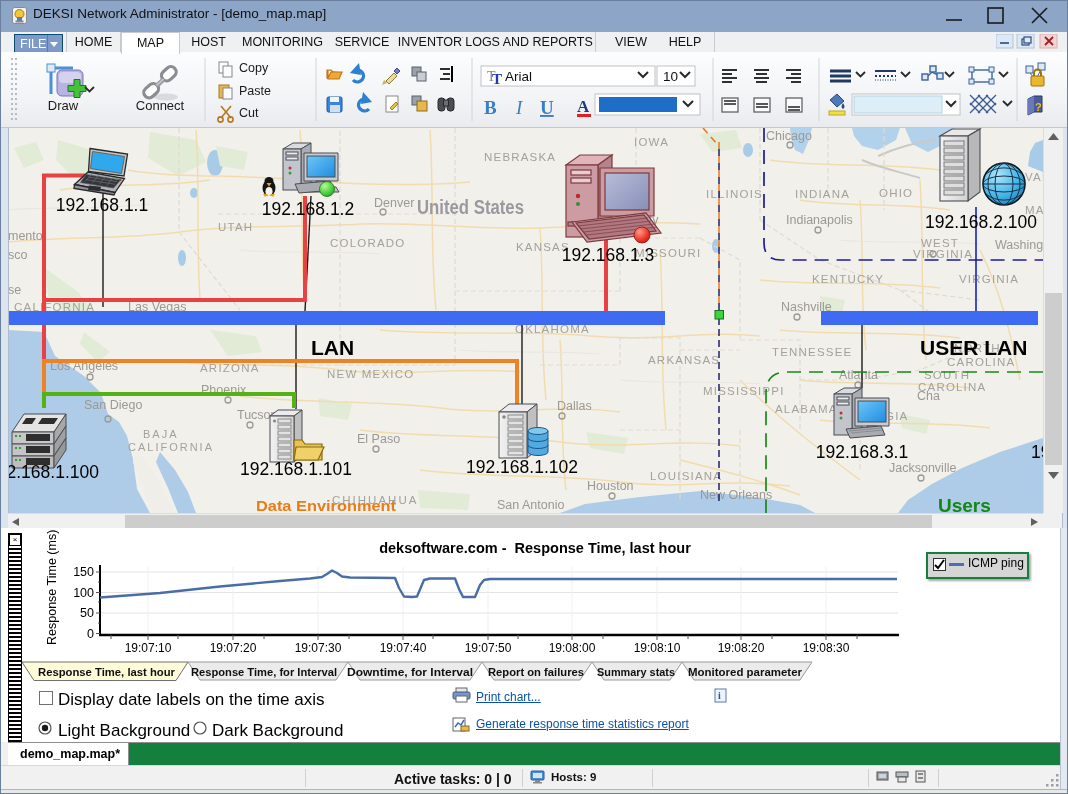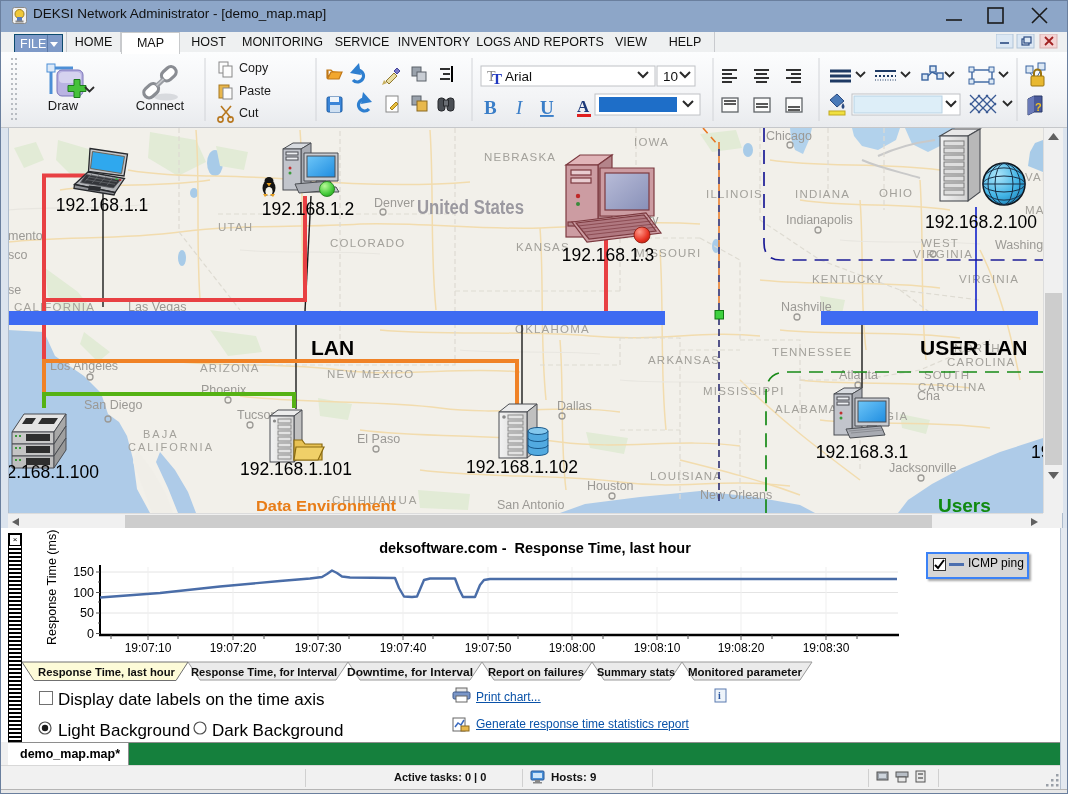--- a/index.html
+++ b/index.html
@@ -19,21 +19,21 @@
 
 #vscroll{left:1043px;top:128px;width:19px;height:385px;background:#f0f0f0;border-left:1px solid #dcdcdc;}
 #hscroll{left:8px;top:513px;width:1035px;height:15px;background:#f0f0f0;border-top:1px solid #dcdcdc;}
 .thumb{background:#cdcdcd;}
 
 #chartpanel{left:0;top:528px;width:1068px;height:214px;background:#ffffff;}
 #splitter{left:8px;top:533px;width:12px;height:210px;border:1px solid #000;background:repeating-linear-gradient(180deg,#fff 0 2px,#000 2px 4px);}
 #splitx{left:9px;top:534px;width:10px;height:10px;background:#fff;border:1px solid #000;font-size:8px;line-height:9px;text-align:center;}
 #charttitle{left:275px;top:540px;width:520px;text-align:center;font-size:14.5px;font-weight:bold;color:#000;}
 #ylab{left:45px;top:645px;width:130px;height:14px;font-size:12.5px;color:#000;white-space:nowrap;transform:rotate(-90deg);transform-origin:0 0;}
-#legend{left:926px;top:552px;width:99px;height:23px;background:#d6d6d6;border:2px solid #3b82f6;box-shadow:2px 2px 2px rgba(0,0,0,.35);}
+#legend{left:926px;top:552px;width:99px;height:23px;background:#d6d6d6;border:2px solid #15803d;box-shadow:2px 2px 2px rgba(0,0,0,.35);}
 
 .link{font-size:12px;color:#0a52a8;text-decoration:underline;}
 .ctl{font-size:17px;color:#000;}
 #doctabs{left:8px;top:742px;width:1052px;height:23px;background:#15803d;border-top:1px solid #8e8e8e;}
 #doctab1{left:0px;top:0px;width:121px;height:23px;background:#fff;border-right:1px solid #8e8e8e;font-weight:bold;font-size:12.5px;padding:4px 0 0 12px;box-sizing:border-box;}
 #statusbar{left:0;top:765px;width:1068px;height:24px;background:#f1f1f1;border-top:1px solid #d8d8d8;}
 .ssep{top:3px;width:1px;height:18px;background:#d0d0d0;}
 #winborder{left:0;top:0;width:1066px;height:792px;border:1px solid #6a7f9e;pointer-events:none;z-index:99;}
 #bottomedge{left:0;top:789px;width:1068px;height:5px;background:#e8e8e8;border-top:1px solid #b5b5b5;}
 </style>
@@ -61,21 +61,21 @@
     <svg class="abs" style="left:35px;top:7px" width="9" height="6">
         <polygon points="0,0 8,0 4,5" fill="#ffffff"></polygon>
       </svg>
   </div>
   <div class="abs rtab" style="left:66px;width:53px;border-left:1px solid #c8cace;">HOME</div>
   <div class="abs rtab" id="maptab" style="left:121px;width:57px;">MAP</div>
   <div class="abs rtab" style="left:182px;width:53px;">HOST</div>
   <div class="abs rtab" style="left:235px;width:95px;">MONITORING</div>
   <div class="abs rtab" style="left:330px;width:64px;">SERVICE</div>
   <div class="abs rtab" style="left:394px;width:80px;">INVENTORY</div>
-  <div class="abs rtab" style="left:474px;width:132px;">LOGS AND REPORTS</div>
+  <div class="abs rtab" style="left:463px;width:132px;">LOGS AND REPORTS</div>
   <div class="abs rtab" style="left:606px;width:50px;">VIEW</div>
   <div class="abs rtab" style="left:656px;width:58px;">HELP</div>
 
   <svg class="abs" style="left:996px;top:34px;" width="66" height="16">
     <rect x="0" y="0" width="17" height="14" fill="#dce8f4" stroke="#b0c4d8"></rect>
     <line x1="4" y1="9" x2="13" y2="9" stroke="#2a4a80" stroke-width="1.6"></line>
     <rect x="21" y="0" width="17" height="14" fill="#dce8f4" stroke="#b0c4d8"></rect>
     <rect x="26" y="5" width="7" height="6" fill="none" stroke="#2a4a80" stroke-width="1.2"></rect>
     <rect x="28" y="3" width="7" height="6" fill="#dce8f4" stroke="#2a4a80" stroke-width="1.2"></rect>
     <rect x="44" y="0" width="17" height="14" fill="#f4d4d4" stroke="#d8b0b0"></rect>
@@ -922,21 +922,21 @@
 
   <div class="abs" id="doctabs">
       <div class="abs" id="doctab1">demo_map.map*</div>
     </div>
   <div class="abs" id="statusbar">
     <span class="abs ssep" style="left:305px;"></span>
     <span class="abs ssep" style="left:522px;"></span>
     <span class="abs ssep" style="left:652px;"></span>
     <span class="abs ssep" style="left:868px;"></span>
     <span class="abs ssep" style="left:938px;"></span>
-    <span class="abs" style="left:394px;top:5px;font-size:11px;font-weight:bold;color:#111;">Active tasks: 0 | 0</span>
+    <span class="abs" style="left:394px;top:5px;font-size:14px;font-weight:bold;color:#111;">Active tasks: 0 | 0</span>
     <svg class="abs" style="left:530px;top:4px;" width="16" height="14">
       <rect x="1" y="1" width="13" height="9" rx="1" fill="#4a90d8" stroke="#2a5a98"></rect>
       <rect x="3" y="3" width="9" height="5" fill="#cfe6fa"></rect>
       <rect x="5" y="10" width="5" height="2" fill="#888"></rect>
       <rect x="3" y="12" width="9" height="1.5" fill="#888"></rect>
     </svg>
     <span class="abs" style="left:551px;top:5px;font-size:11.5px;font-weight:bold;color:#111;">Hosts: 9</span>
     <svg class="abs" style="left:876px;top:4px;" width="56" height="15">
       <rect x="1" y="2" width="11" height="8" fill="#9aa0a8" stroke="#555"></rect>
       <rect x="3" y="4" width="7" height="4" fill="#cdd4dc"></rect>

